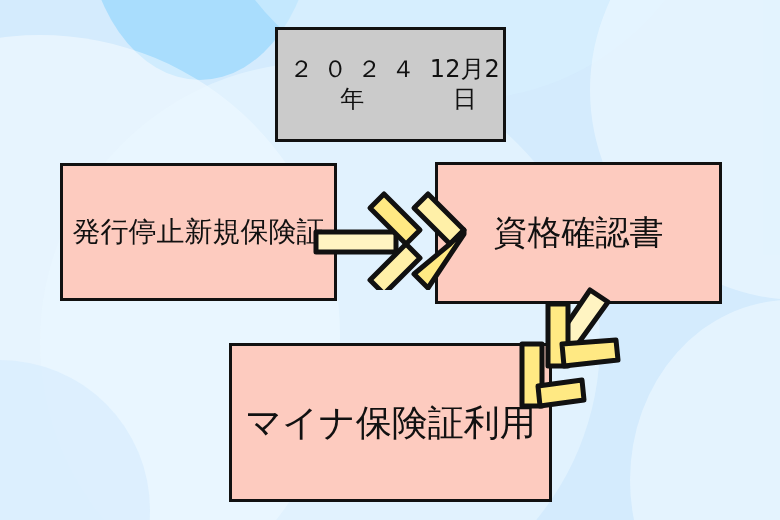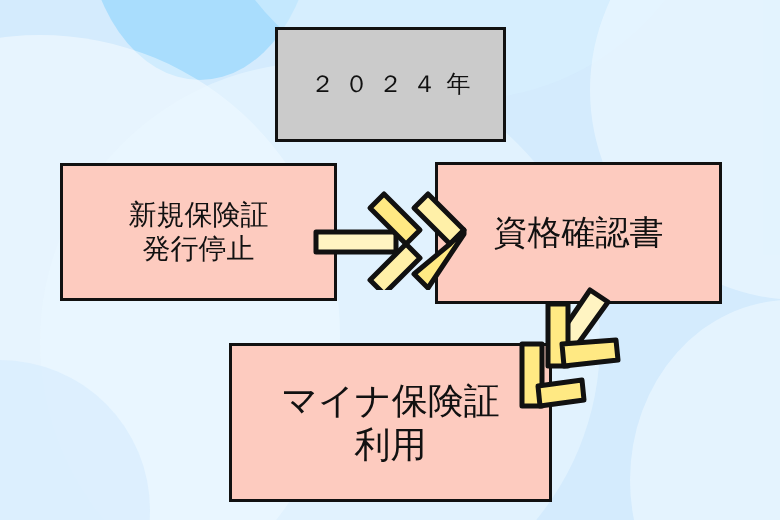--- a/index.html
+++ b/index.html
@@ -6,21 +6,21 @@
   body {
     width:780px; height:520px; overflow:hidden; position:relative;
     background:#d4ebfd;
     font-family:"DejaVu Sans", "Liberation Sans", sans-serif;
   }
   .bg { position:absolute; inset:0; overflow:hidden; }
   .blob { position:absolute; border-radius:50%; }
   .box {
     position:absolute; box-sizing:border-box;
     border:3px solid #111; background:#fdcbbf;
-    display:flex; flex-direction:column; align-items:center; justify-content:center;
+    display:flex; align-items:center; justify-content:center;
     color:#111; text-align:center; line-height:1.22;
   }
   .date { background:#cbcbcb; font-size:24px; }
   .date .l1 { letter-spacing:10px; margin-left:10px; }
   .b1 { font-size:28px; }
   .b2 { font-size:34px; }
   .b3 { font-size:36px;align-items:center; }
   .arrow { position:absolute; }
 </style>
 </head>
@@ -31,25 +31,26 @@
   <div class="blob" style="left:-260px;top:35px;width:600px;height:600px;background:rgba(255,255,255,0.45);"></div>
   <div class="blob" style="left:40px;top:62px;width:560px;height:560px;background:rgba(235,248,255,0.55);"></div>
   <div class="blob" style="left:200px;top:-420px;width:520px;height:520px;background:rgba(215,240,255,0.6);"></div>
   <div class="blob" style="left:590px;top:-120px;width:420px;height:420px;background:rgba(240,250,255,0.55);"></div>
   <div class="blob" style="left:630px;top:300px;width:320px;height:360px;background:rgba(238,249,255,0.6);"></div>
   <div class="blob" style="left:-150px;top:360px;width:300px;height:300px;background:rgba(215,236,253,0.7);"></div>
 </div>
 
 <div class="box date" style="left:275px;top:27px;width:231px;height:115px;">
   <div class="l1">２０２４年</div>
+  <div>12月2日</div>
 </div>
 
 <div class="box b1" style="left:60px;top:163px;width:277px;height:138px;">
+  <div>発行停止</div>
   <div>新規保険証</div>
-  <div>発行停止</div>
 </div>
 
 <div class="box b2" style="left:435px;top:162px;width:287px;height:142px;font-family:Liberation Serif, serif;">
   <div>資格確認書</div>
 </div>
 
 <div class="box b3" style="left:229px;top:343px;width:323px;height:159px;">
   <div>マイナ保険証</div>
   <div>利用</div>
 </div>

